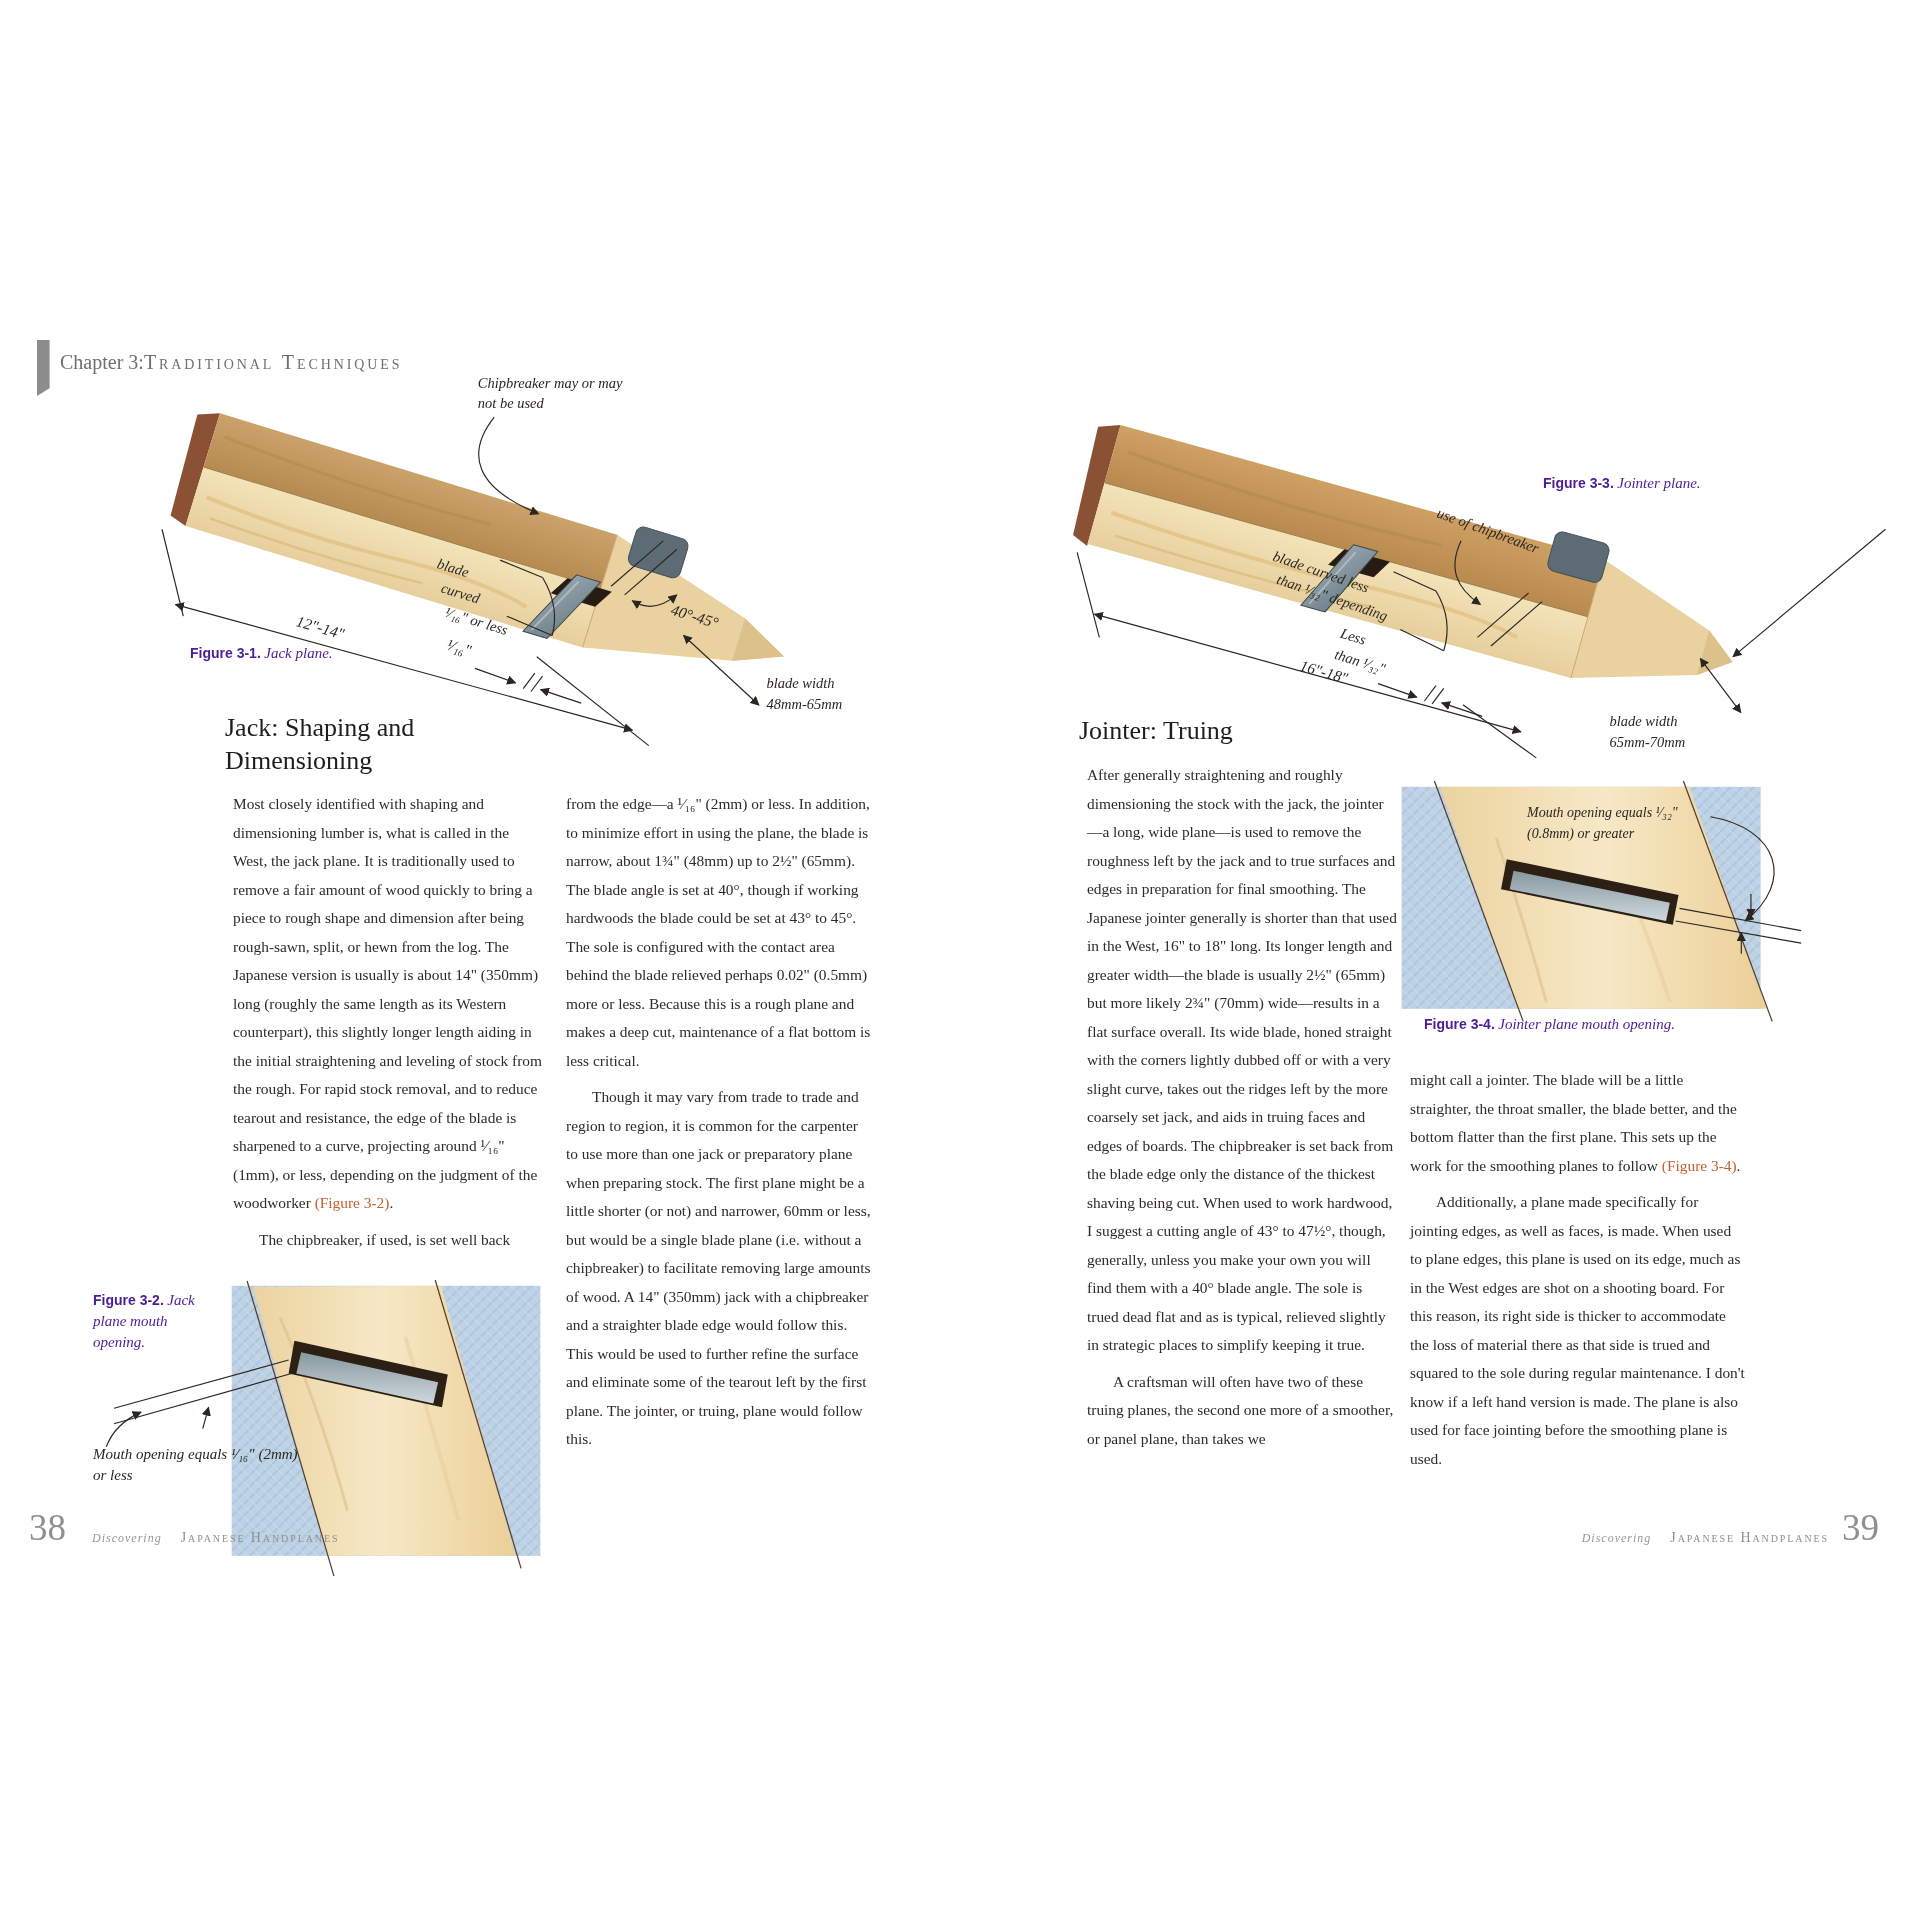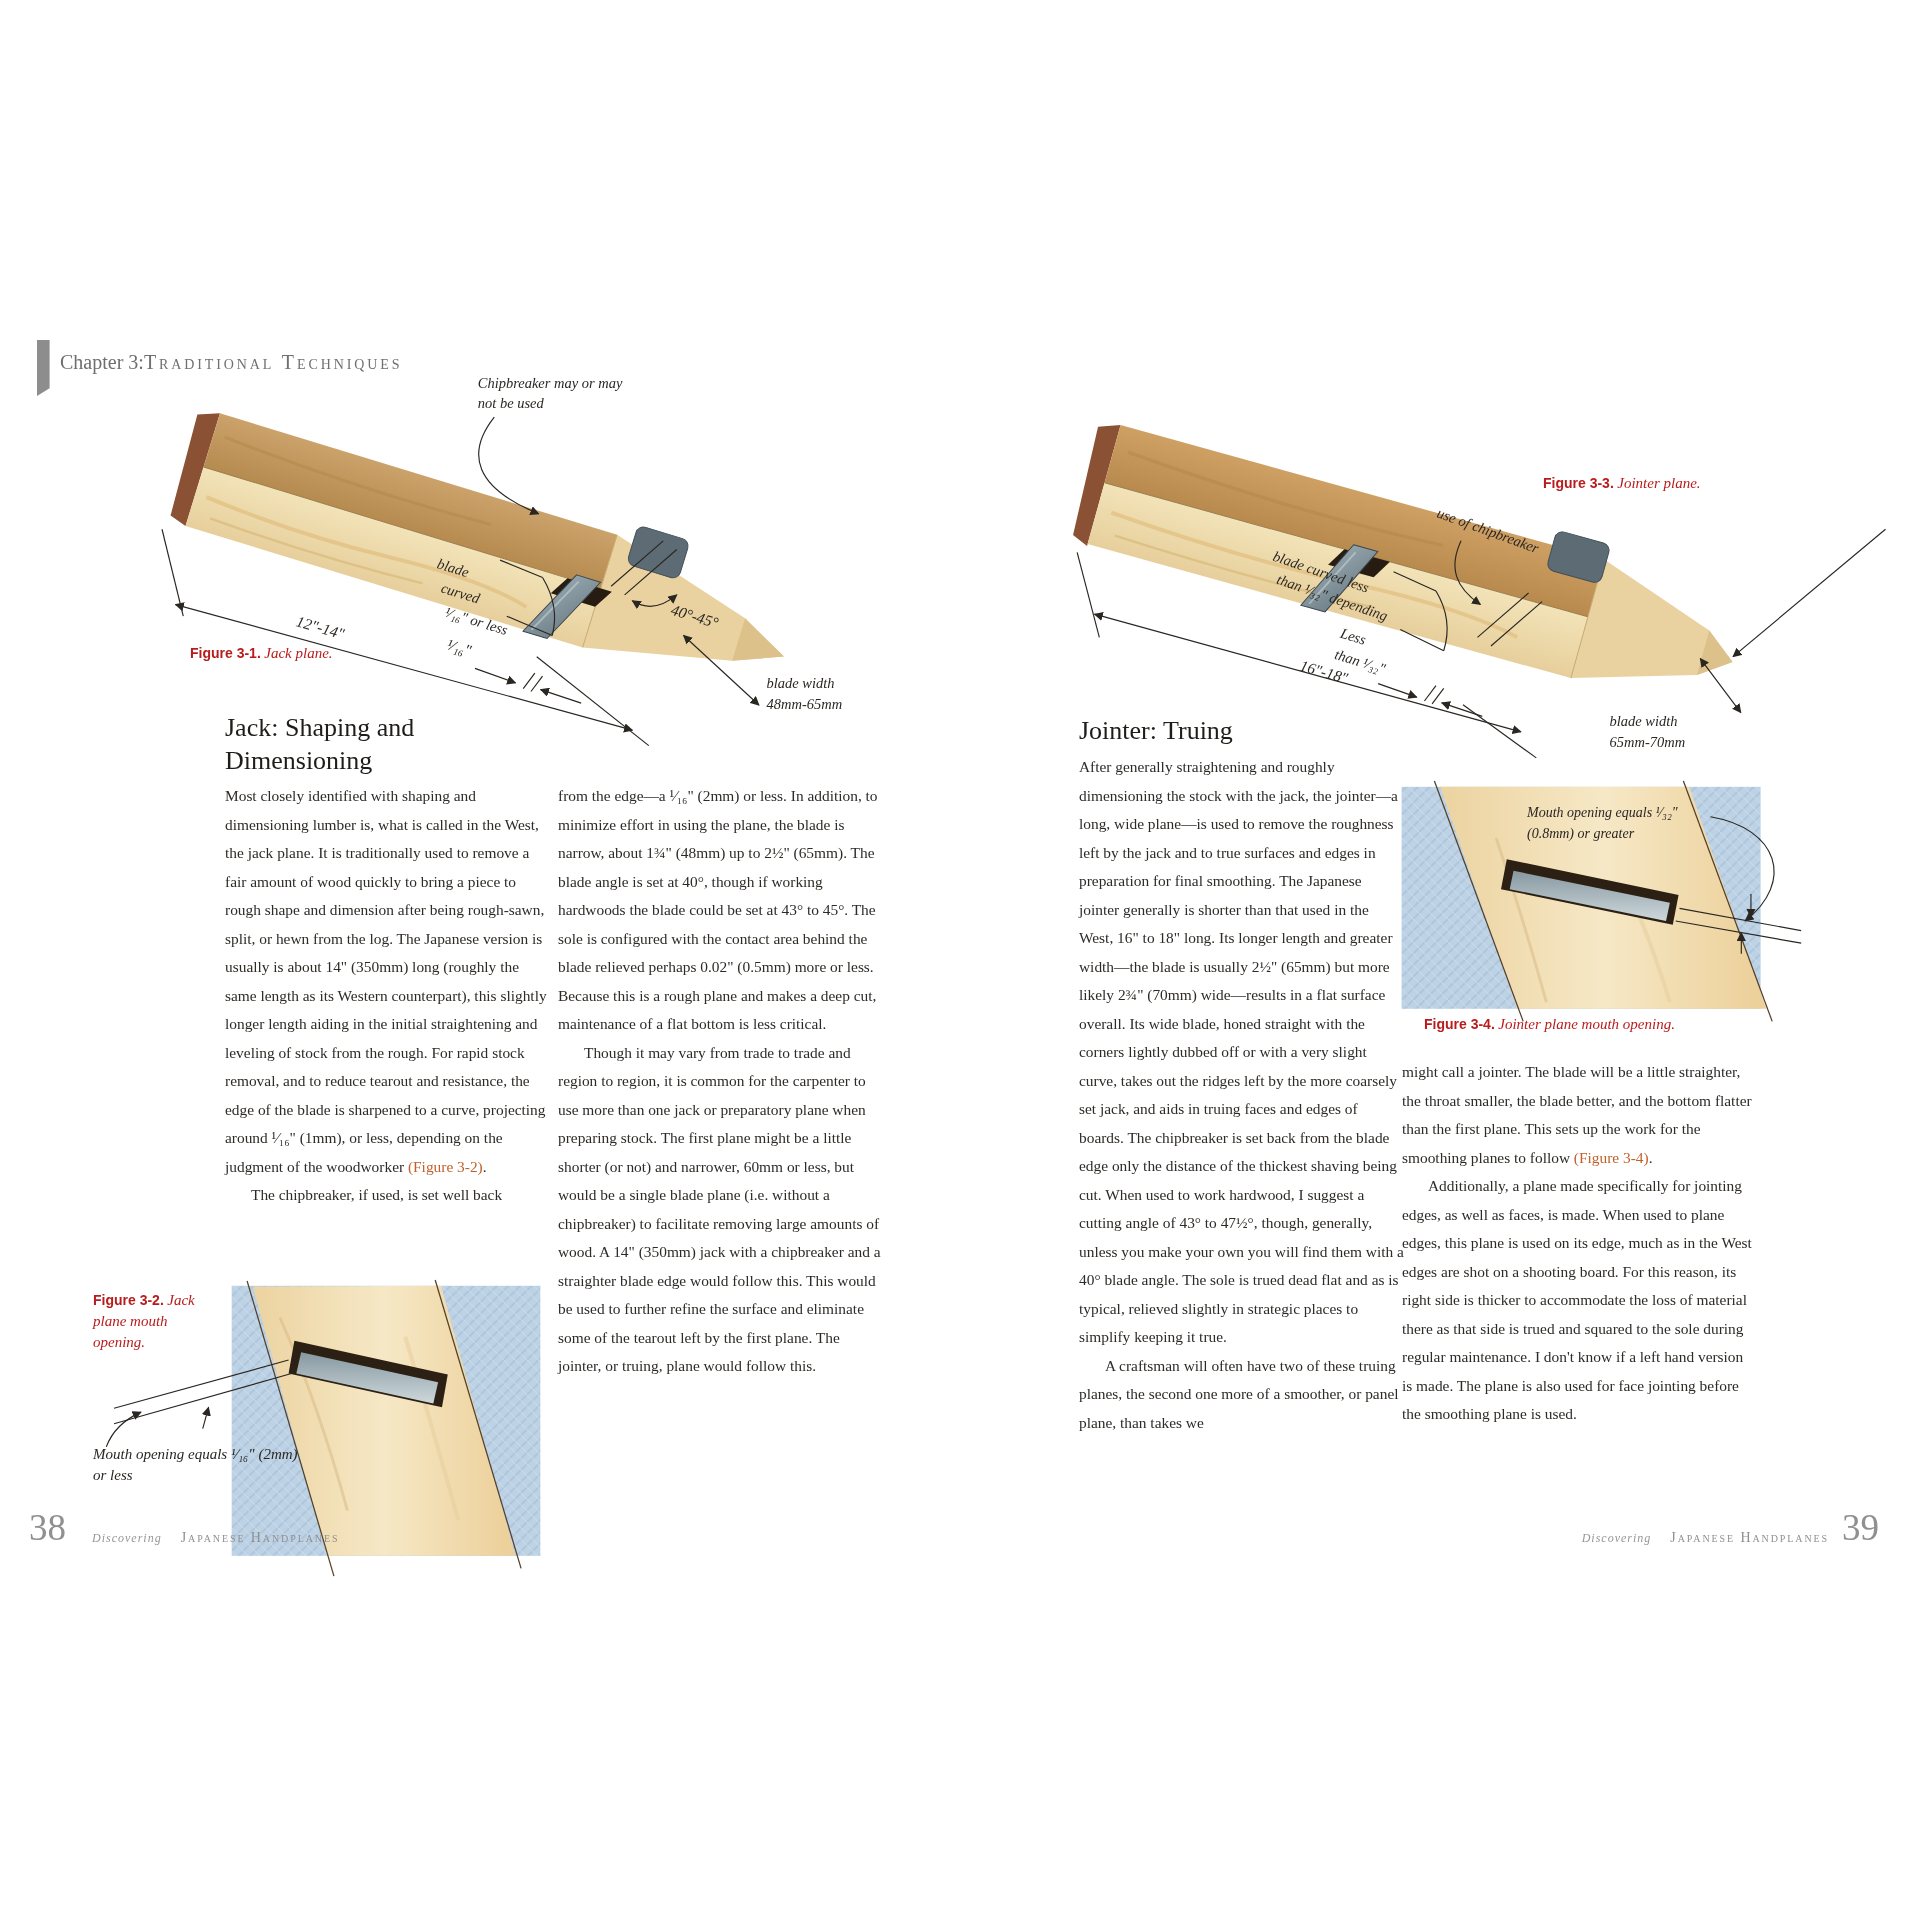--- a/index.html
+++ b/index.html
@@ -7,24 +7,24 @@
     width:1931px;height:1931px;background:#ffffff;position:relative;
     font-family:"Liberation Serif", serif;color:#2d2a26;
   }
   .abs{position:absolute;}
   .chapter-head{font-size:20px;color:#6f6f6f;white-space:nowrap;}
   .chapter-head .chap-it{}
   .chapter-head .chap-sc{font-variant:small-caps;letter-spacing:2.9px;font-size:20px;margin-left:0;}
   .bookmark{width:12.6px;height:56px;background:#8d8d8d;clip-path:polygon(0 0,100% 0,100% 86%,0 100%);}
   .sec-head{font-size:26px;line-height:33px;color:#1f1d1a;font-weight:normal;margin:0;}
   .body-col{font-size:15.4px;line-height:28.5px;color:#2e2b27;}
-  .body-col p{margin:0;}
+  .body-col p{margin:8px;}
   .body-col p.indent{text-indent:26px;}
   .fig-ref{color:#c2602c;}
-  .caption{font-size:14px;line-height:20px;color:#b91c1c;}
+  .caption{font-size:14px;line-height:20px;color:#4c1d95;}
   .caption .flabel{font-family:"Liberation Sans", sans-serif;font-weight:bold;}
   .caption .ftext{font-style:italic;font-size:15px;}
   .fig-label{font-style:italic;font-size:15px;line-height:21px;color:#2a2622;}
   .footer-num{font-size:37px;color:#909090;}
   .footer-book{font-size:15.4px;color:#8f8f8f;white-space:nowrap;}
   .footer-book .bk-it{font-style:italic;font-size:12px;letter-spacing:1px;color:#979797;}
   .footer-book .bk-sc{font-variant:small-caps;letter-spacing:1.9px;font-size:14px;margin-left:19px;}
   svg text{font-family:"Liberation Serif", serif;font-style:italic;font-size:15px;fill:#2a2622;}
   svg text.dim{font-size:16px;}
   svg .ln{stroke:#2a2622;stroke-width:1.2;fill:none;}

